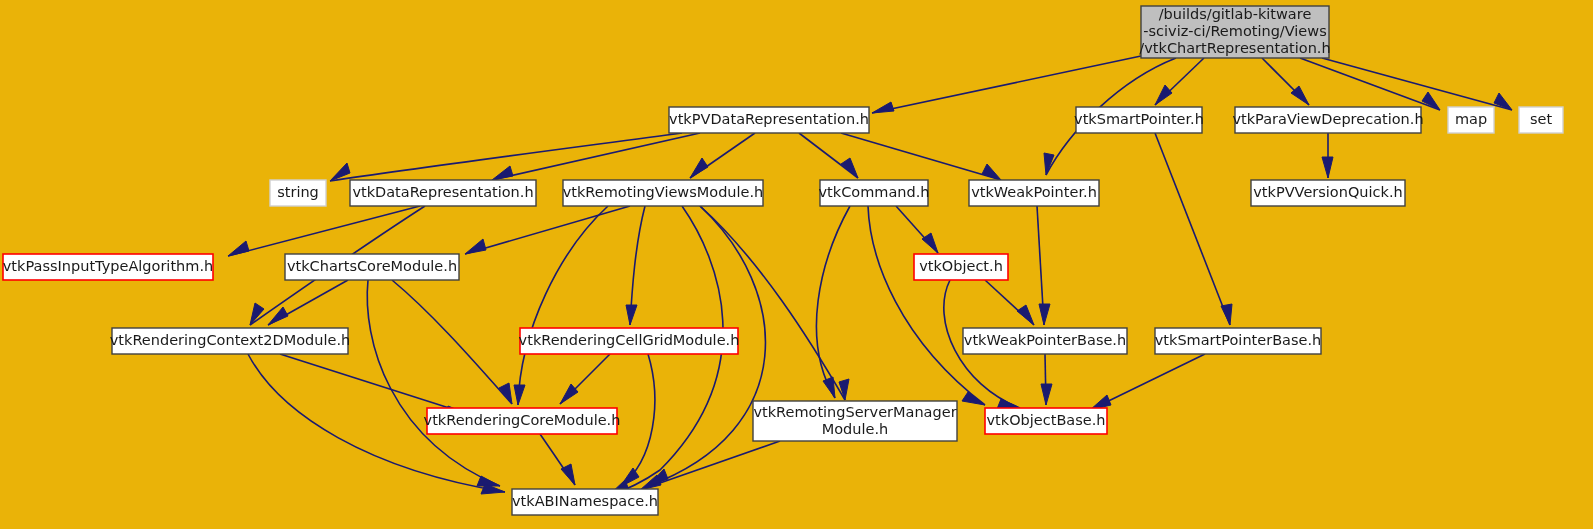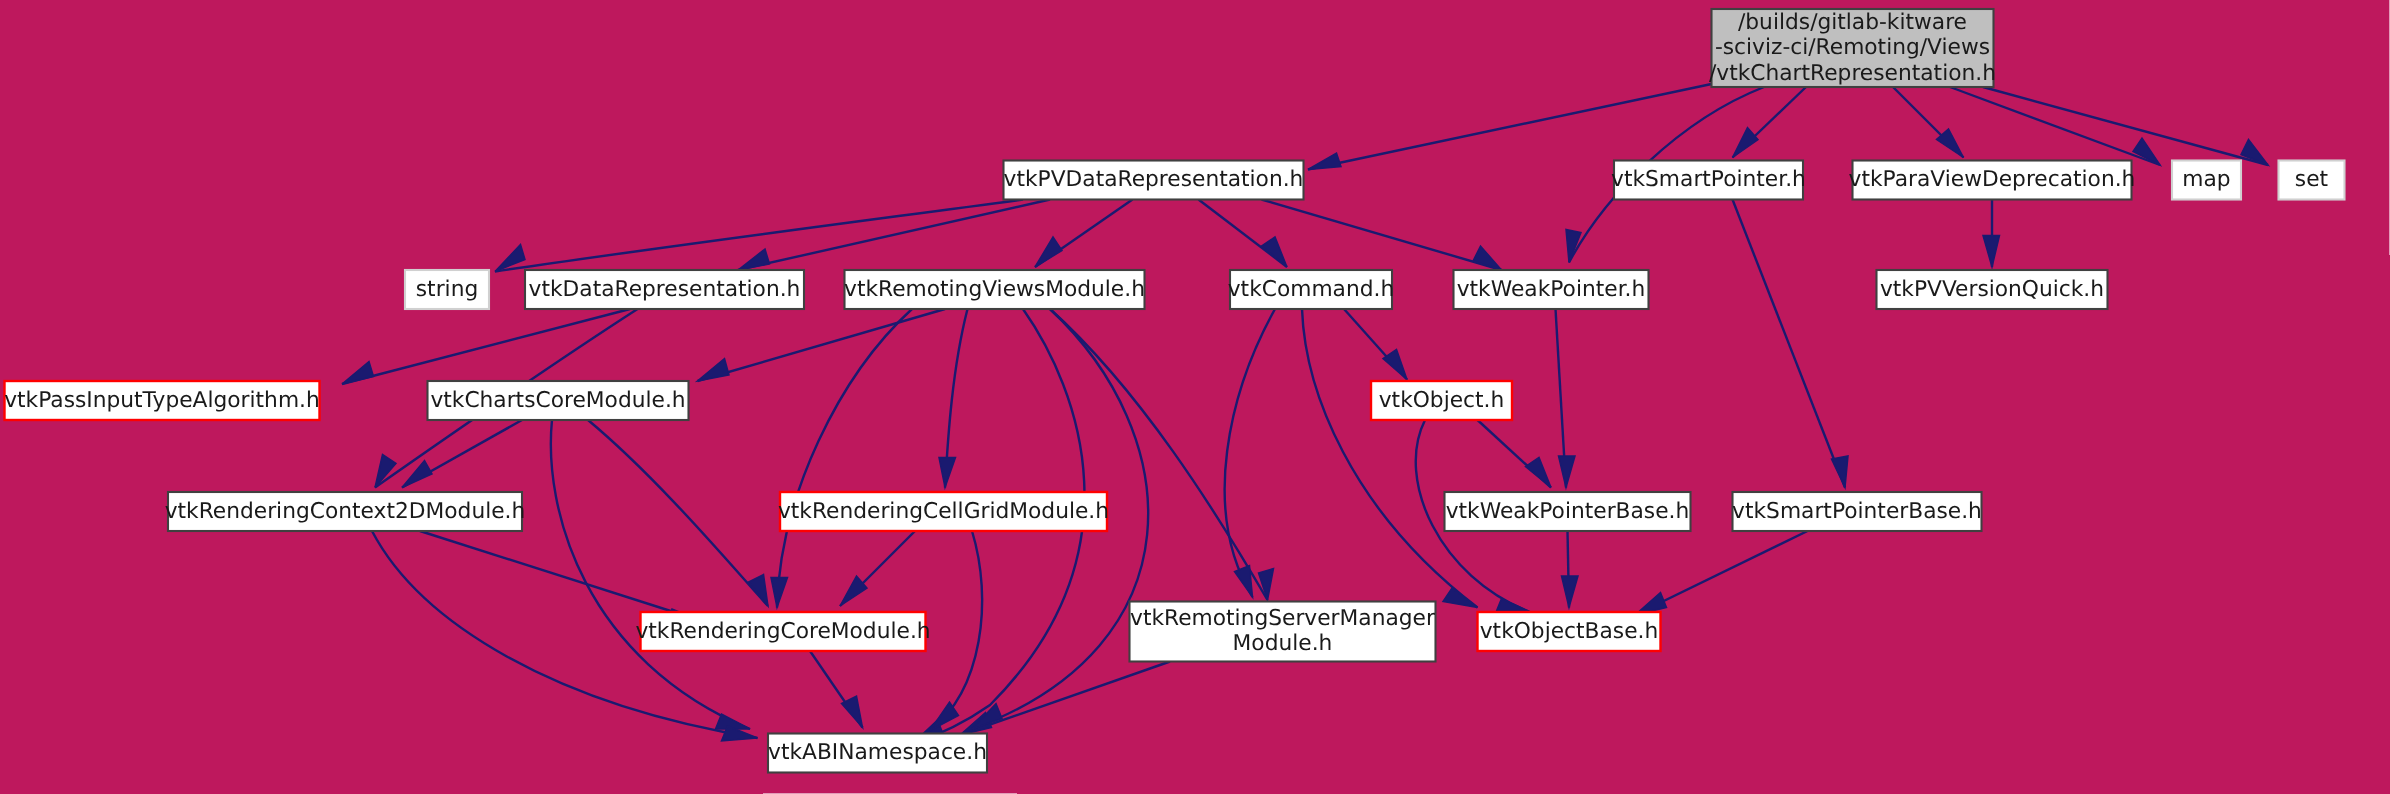--- a/index.html
+++ b/index.html
@@ -4,21 +4,21 @@
 <style>
   html, body {
     margin: 0;
     padding: 0;
     background: #ffffff;
   }
   #graph-root {
     position: relative;
     width: 1593px;
     height: 529px;
-    background: #be185d;
+    background: #eab308;
     font-family: "DejaVu Sans", "Liberation Sans", sans-serif;
     overflow: hidden;
   }
   svg.graph-canvas {
     position: absolute;
     left: 0;
     top: 0;
     width: 1593px;
     height: 529px;
     display: block;

